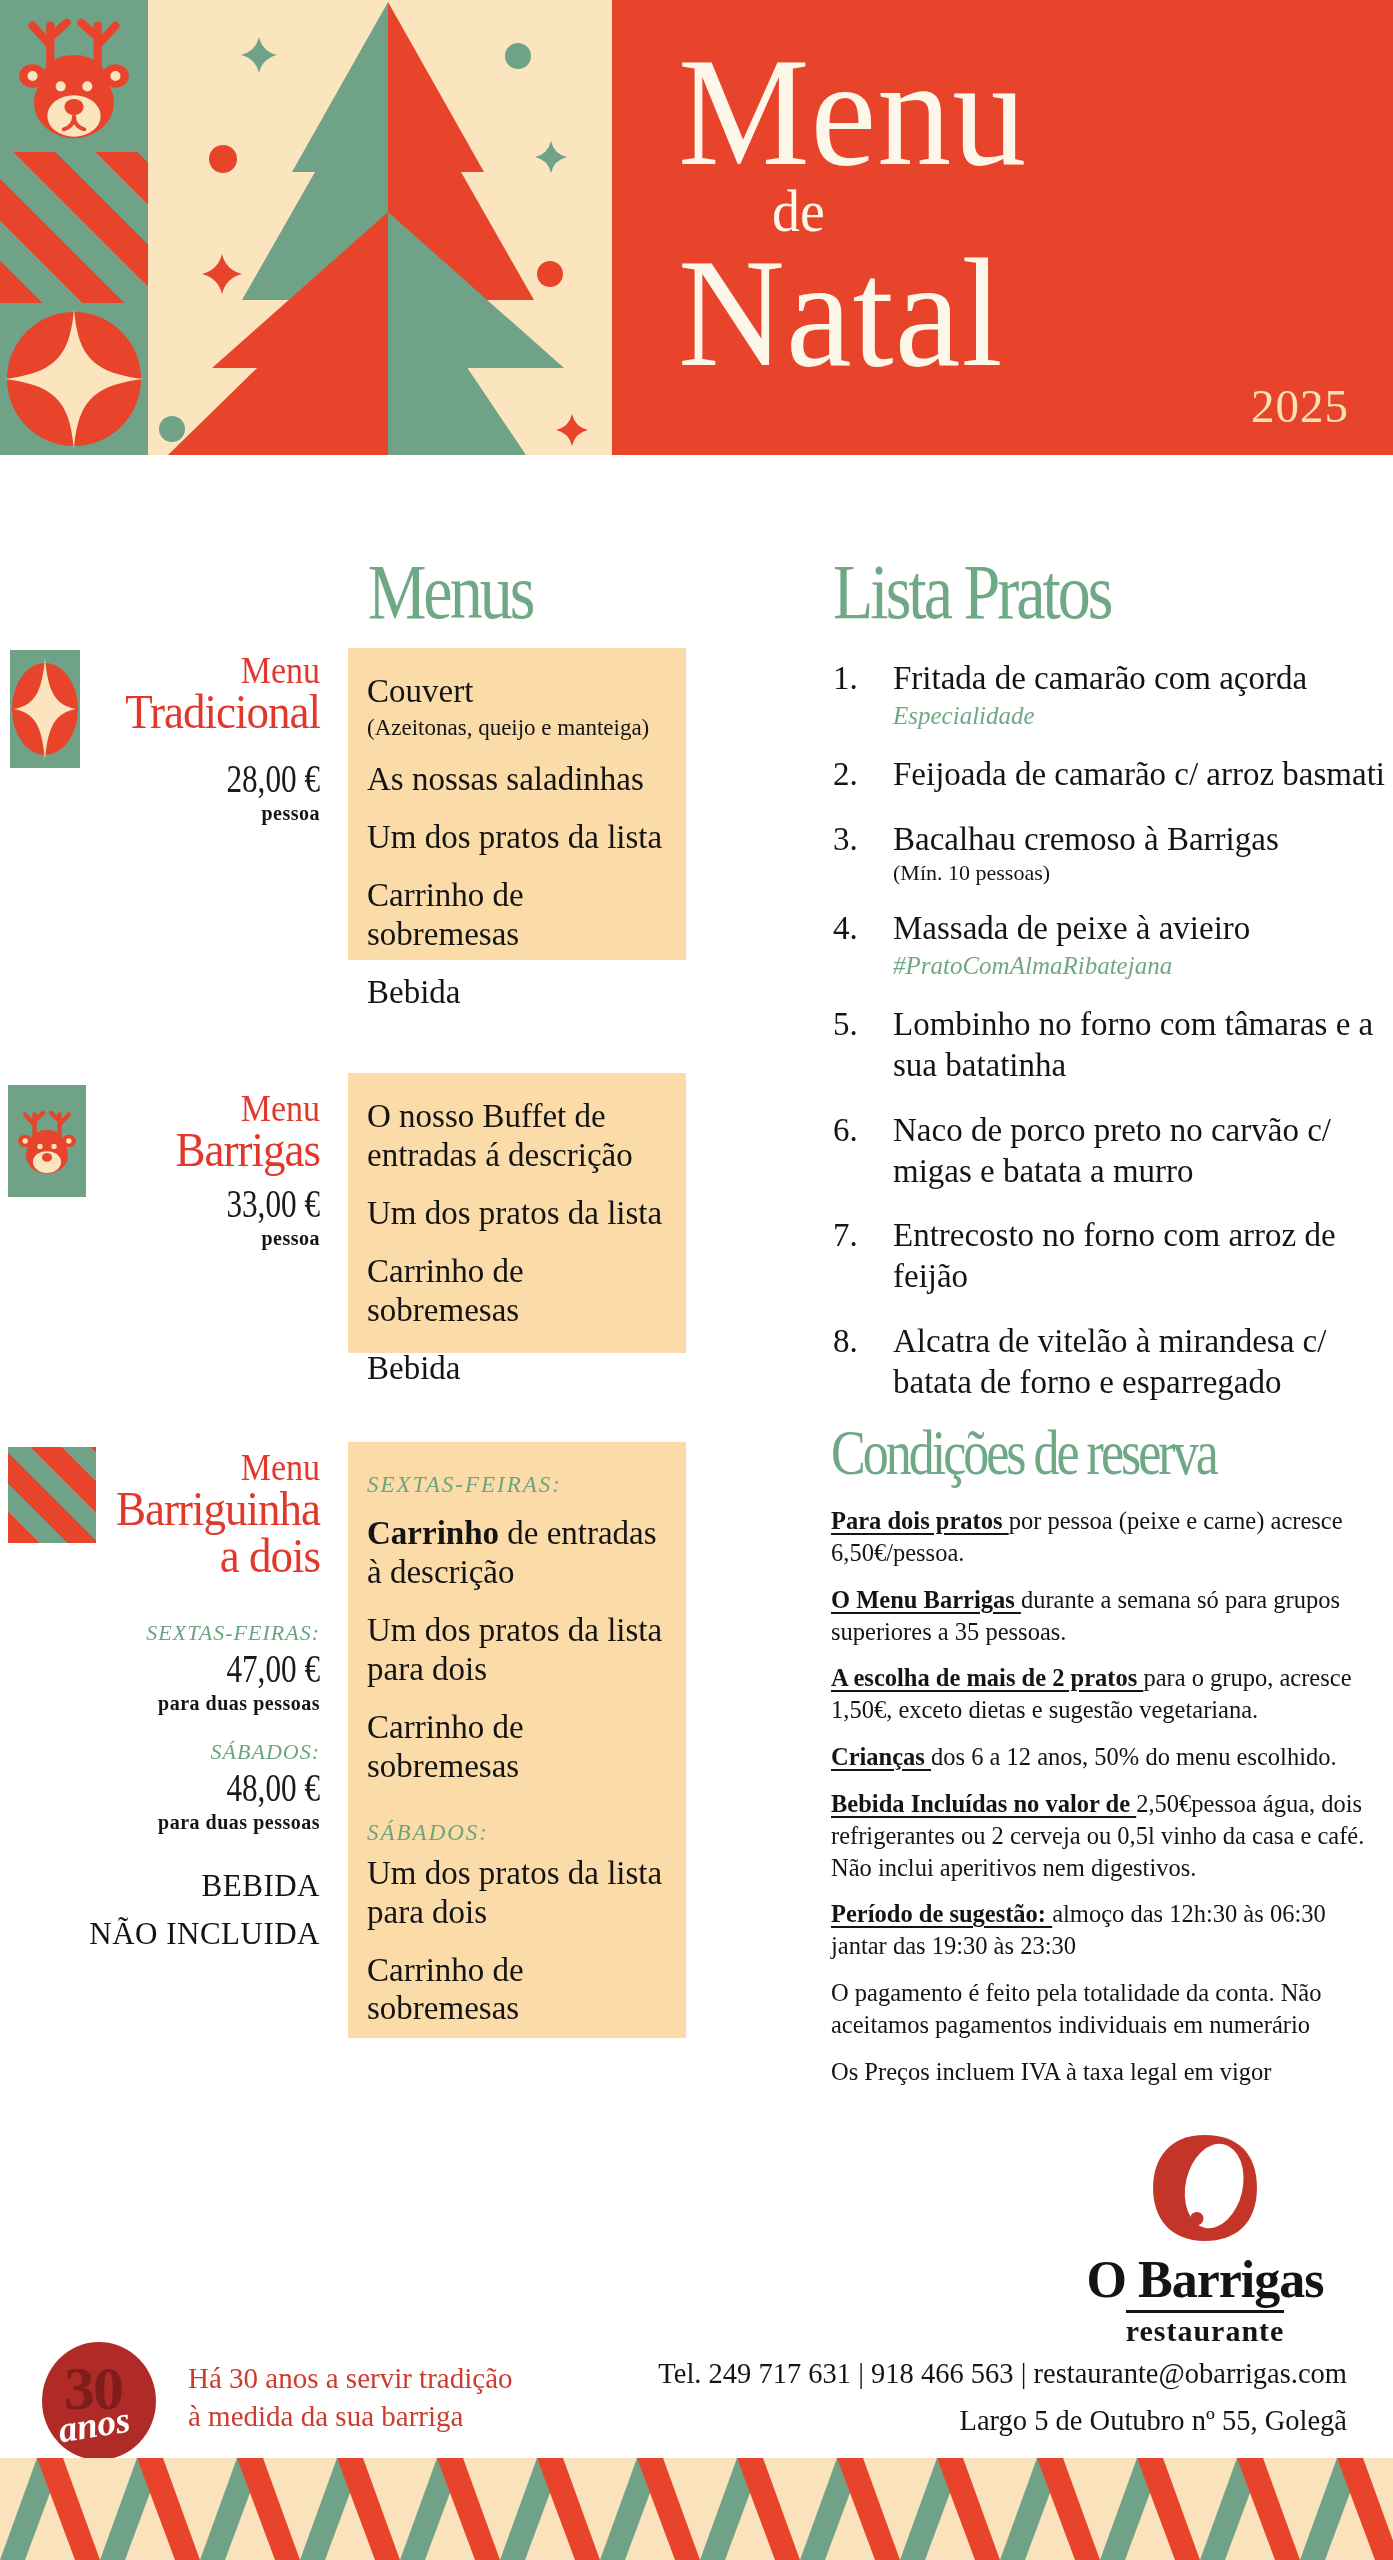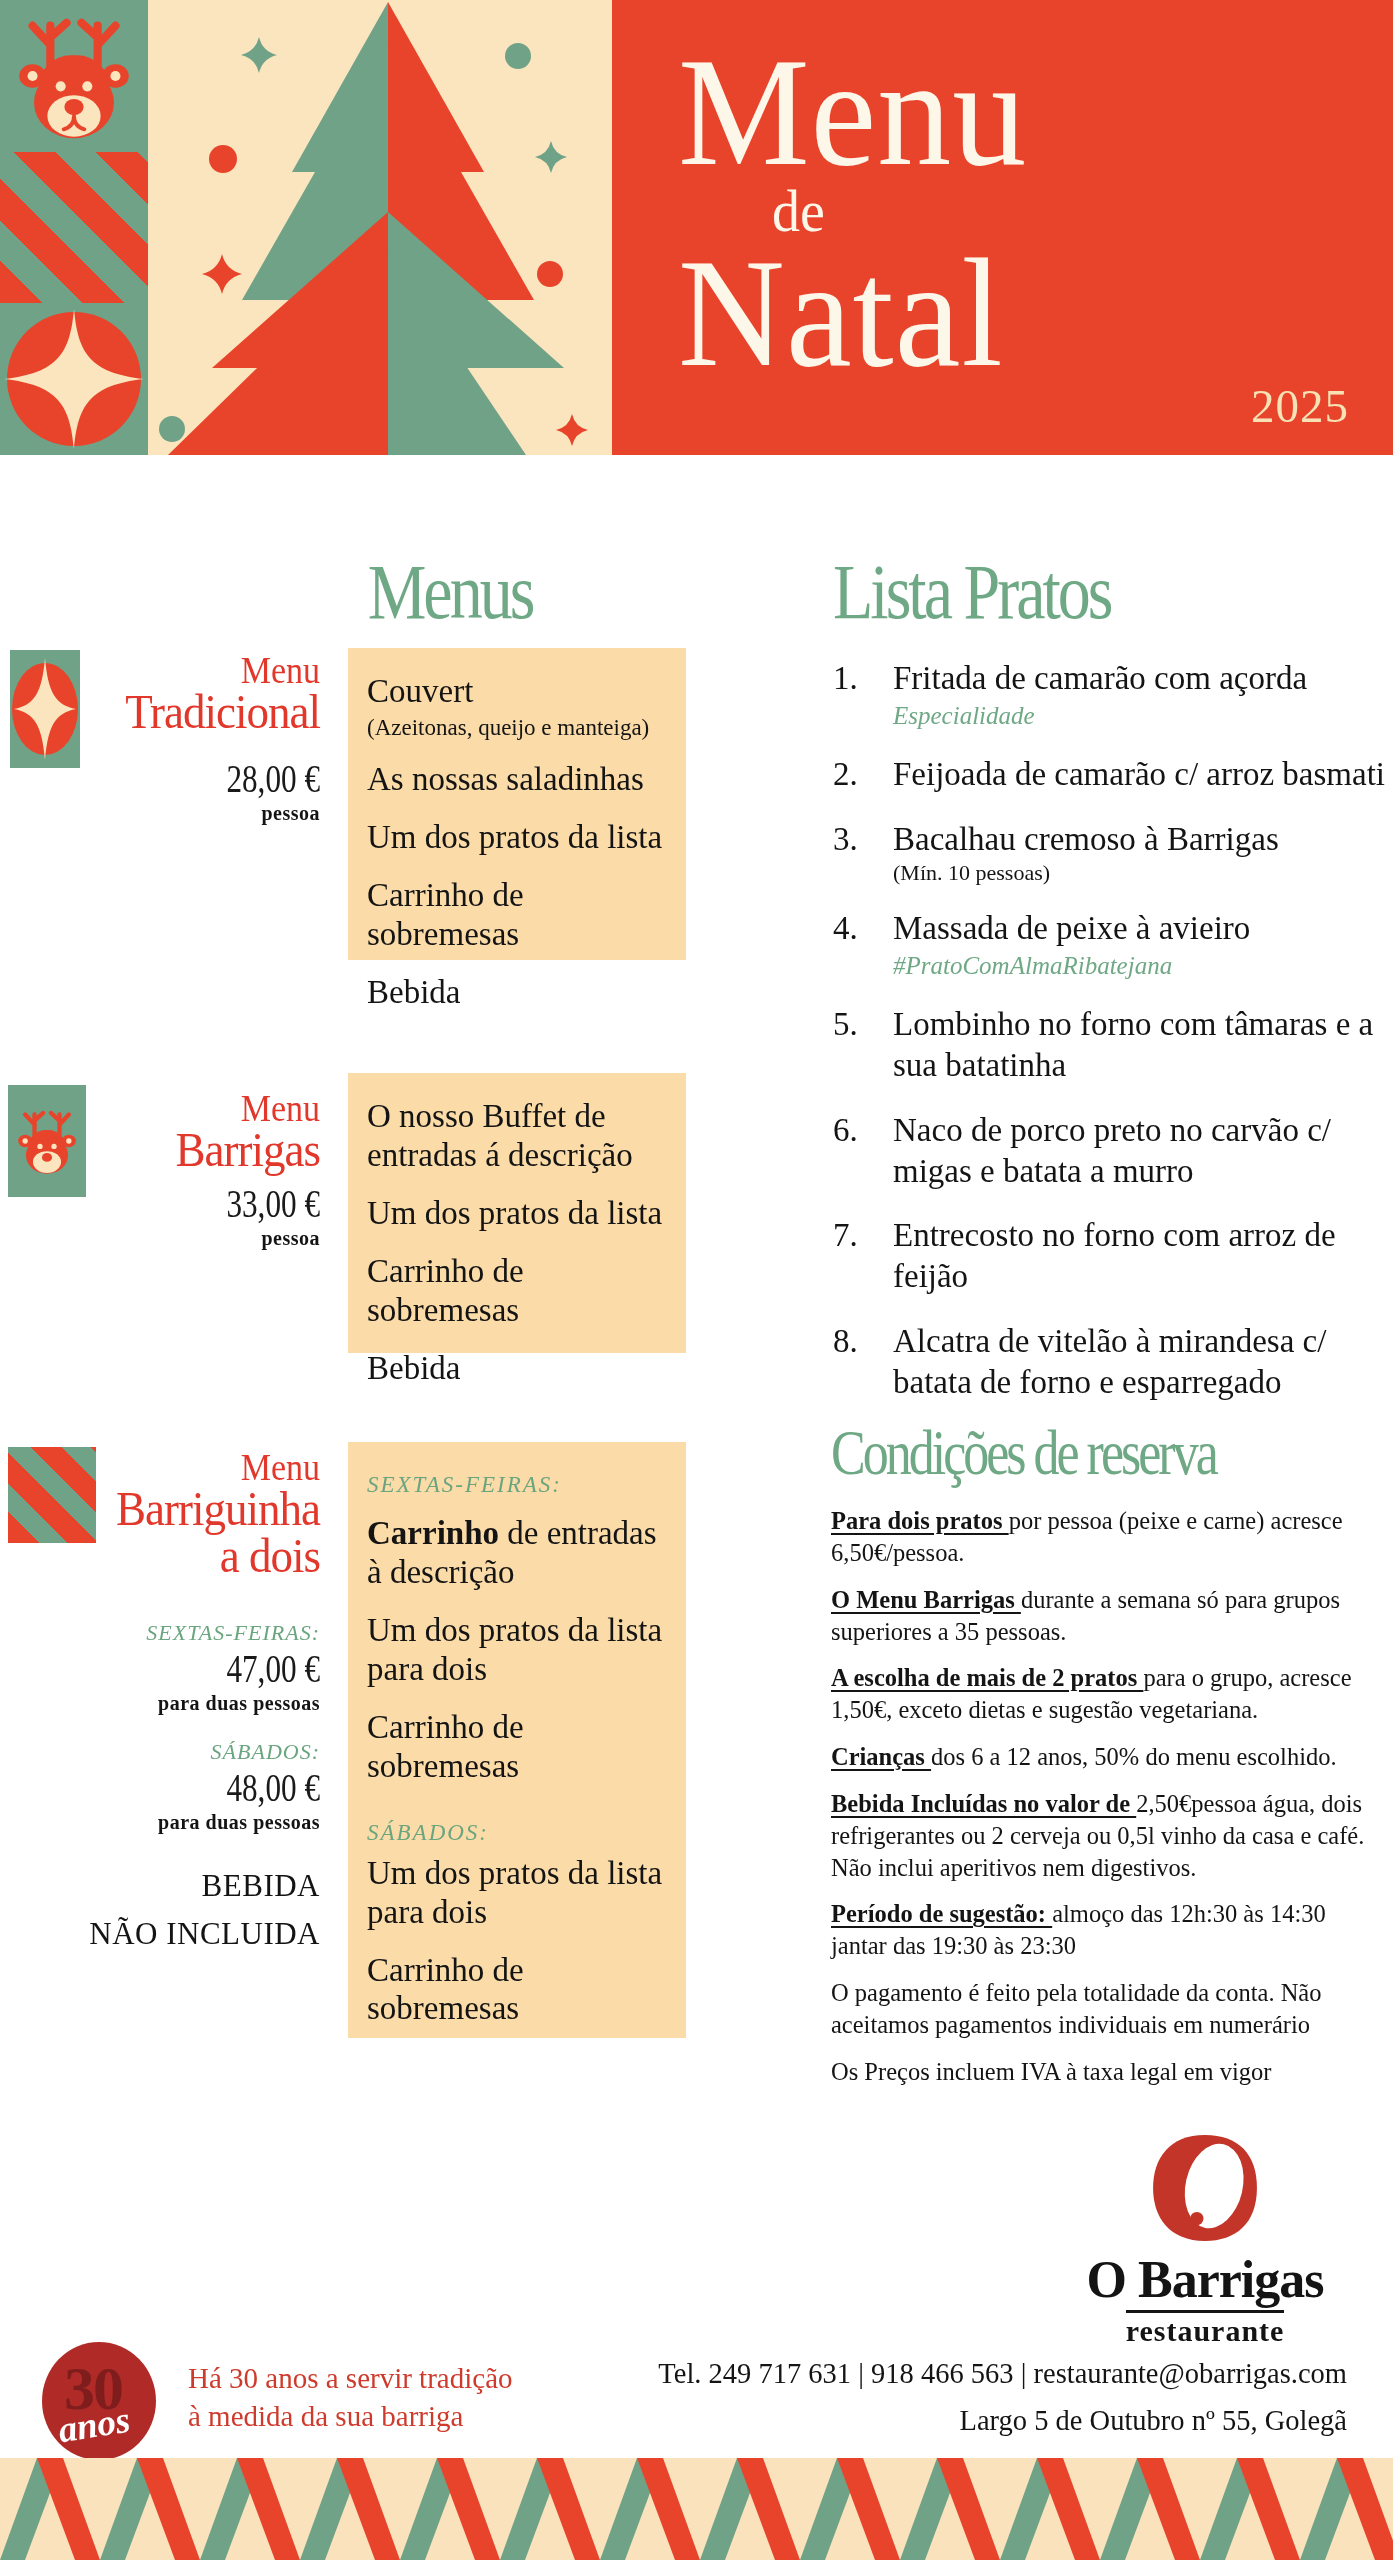--- a/index.html
+++ b/index.html
@@ -283,21 +283,21 @@
 
 <h2 class="h-green cond-heading" style="margin:0;font-weight:normal;">Condições de reserva</h2>
 <div class="conditions">
   <div class="cond-para"><span class="cond-lead">Para dois pratos </span><span>por pessoa (peixe e carne) acresce 6,50€/pessoa.</span></div>
   <div class="cond-para"><span class="cond-lead">O Menu Barrigas </span><span>durante a semana só para grupos superiores a 35 pessoas.</span></div>
   <div class="cond-para"><span class="cond-lead">A escolha de mais de 2 pratos </span><span>para o grupo, acresce 1,50€, exceto dietas e sugestão vegetariana.</span></div>
   <div class="cond-para"><span class="cond-lead">Crianças </span><span>dos 6 a 12 anos, 50% do menu escolhido.</span></div>
   <div class="cond-para"><span class="cond-lead">Bebida Incluídas no valor de </span><span>2,50€pessoa água, dois refrigerantes ou 2 cerveja ou 0,5l vinho da casa e café.</span>
     <div>Não inclui aperitivos nem digestivos.</div>
   </div>
-  <div class="cond-para"><span class="cond-lead">Período de sugestão: </span><span>almoço das 12h:30 às 14:30</span>
+  <div class="cond-para"><span class="cond-lead">Período de sugestão: </span><span>almoço das 12h:30 às 06:30</span>
     <div>jantar das 19:30 às 23:30</div>
   </div>
   <div class="cond-para"><span>O pagamento é feito pela totalidade da conta. Não aceitamos pagamentos individuais em numerário</span></div>
   <div class="cond-para"><span>Os Preços incluem IVA à taxa legal em vigor</span></div>
 </div>
 
 <div class="logo">
   <svg viewBox="0 0 110 110" width="112" height="112">
     <path d="M55 3 C20 3 4 26 4 55 C4 84 20 107 55 107 C85 107 106 90 106 55 C106 22 88 3 55 3 Z" fill="#C23528"></path>
     <ellipse cx="64" cy="53" rx="28" ry="42" transform="rotate(13 64 53)" fill="#ffffff"></ellipse>

